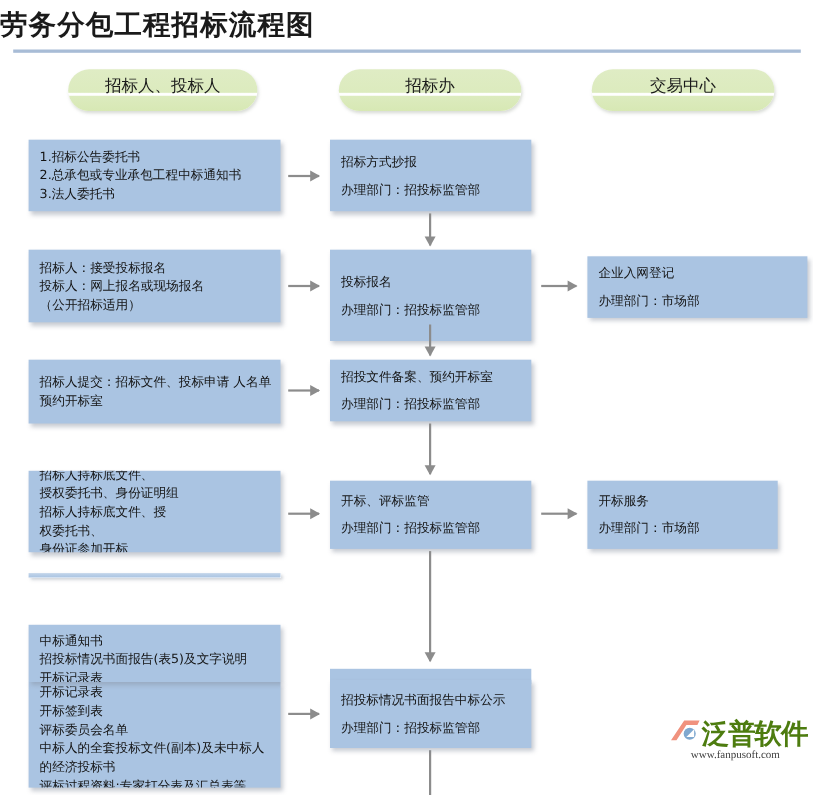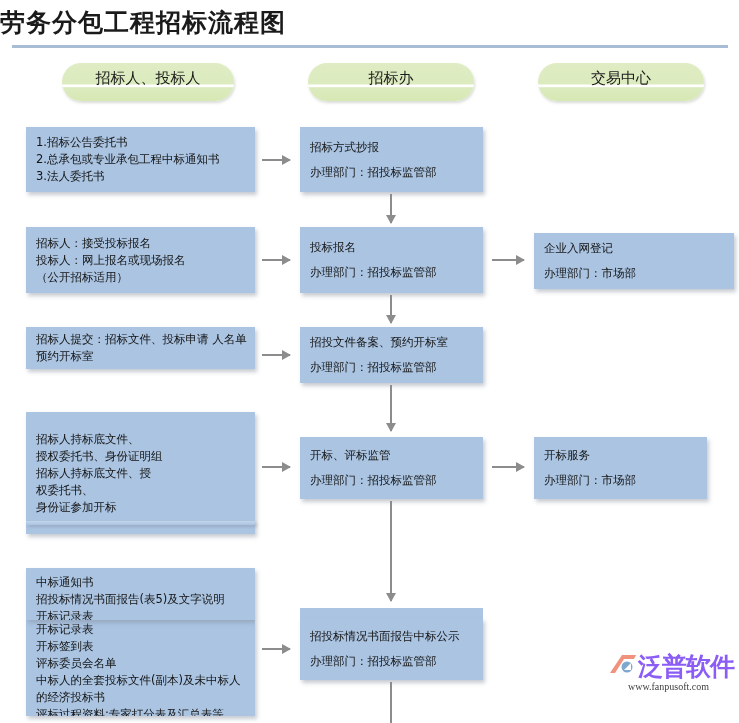--- a/index.html
+++ b/index.html
@@ -81,27 +81,27 @@
   .box.spaced {
     line-height: 25px;
   }
   .box .ln { white-space: nowrap; }
 
   
   .b-r1-left  { left: 26px;  top: 127px; width: 229px; height: 65px; }
   .b-r1-mid   { left: 300px; top: 127px; width: 183px; height: 65px; }
   
   .b-r2-left  { left: 26px;  top: 227px; width: 229px; height: 66px; }
-  .b-r2-mid   { left: 300px; top: 227px; width: 183px; height: 66px; }
+  .b-r2-mid   { left: 300px; top: 227px; width: 183px; height: 83px; }
   .b-r2-right { left: 534px; top: 233px; width: 200px; height: 56px; }
   
-  .b-r3-left  { left: 26px;  top: 327px; width: 229px; height: 42px; }
+  .b-r3-left  { left: 26px;  top: 327px; width: 229px; height: 58px; }
   .b-r3-mid   { left: 300px; top: 327px; width: 183px; height: 56px; }
   
-  .b-r4-left  { left: 26px;  top: 412px; width: 229px; height: 122px; }
+  .b-r4-left  { left: 26px;  top: 428px; width: 229px; height: 74px; }
   .b-r4-mid   { left: 300px; top: 437px; width: 183px; height: 62px; }
   .b-r4-right { left: 534px; top: 437px; width: 173px; height: 62px; }
   
   .b-r5-upper { left: 26px;  top: 568px; width: 229px; height: 52px;
                 justify-content: flex-start; padding-top: 6px; z-index: 3; }
   .b-r5-lower { left: 26px;  top: 620px; width: 229px; height: 96px;
                 justify-content: flex-start; padding-top: 1px; z-index: 2; }
   .b-r5-mid   { left: 300px; top: 618px; width: 183px; height: 62px; z-index: 2; }
   .b-r5-mid-cap {
     position: absolute;
@@ -166,21 +166,21 @@
     width: 128px;
     height: 58px;
     z-index: 5;
   }
   .wm-text {
     position: absolute;
     left: 30px;
     top: 0px;
     font-size: 25px;
     font-weight: bold;
-    color: #8b5cf6;
+    color: #4d7c0f;
     font-family: "DejaVu Sans", "Liberation Sans", sans-serif;
     letter-spacing: -1px;
     white-space: nowrap;
   }
   .wm-url {
     position: absolute;
     left: 20px;
     top: 31px;
     font-size: 10px;
     color: #404040;

